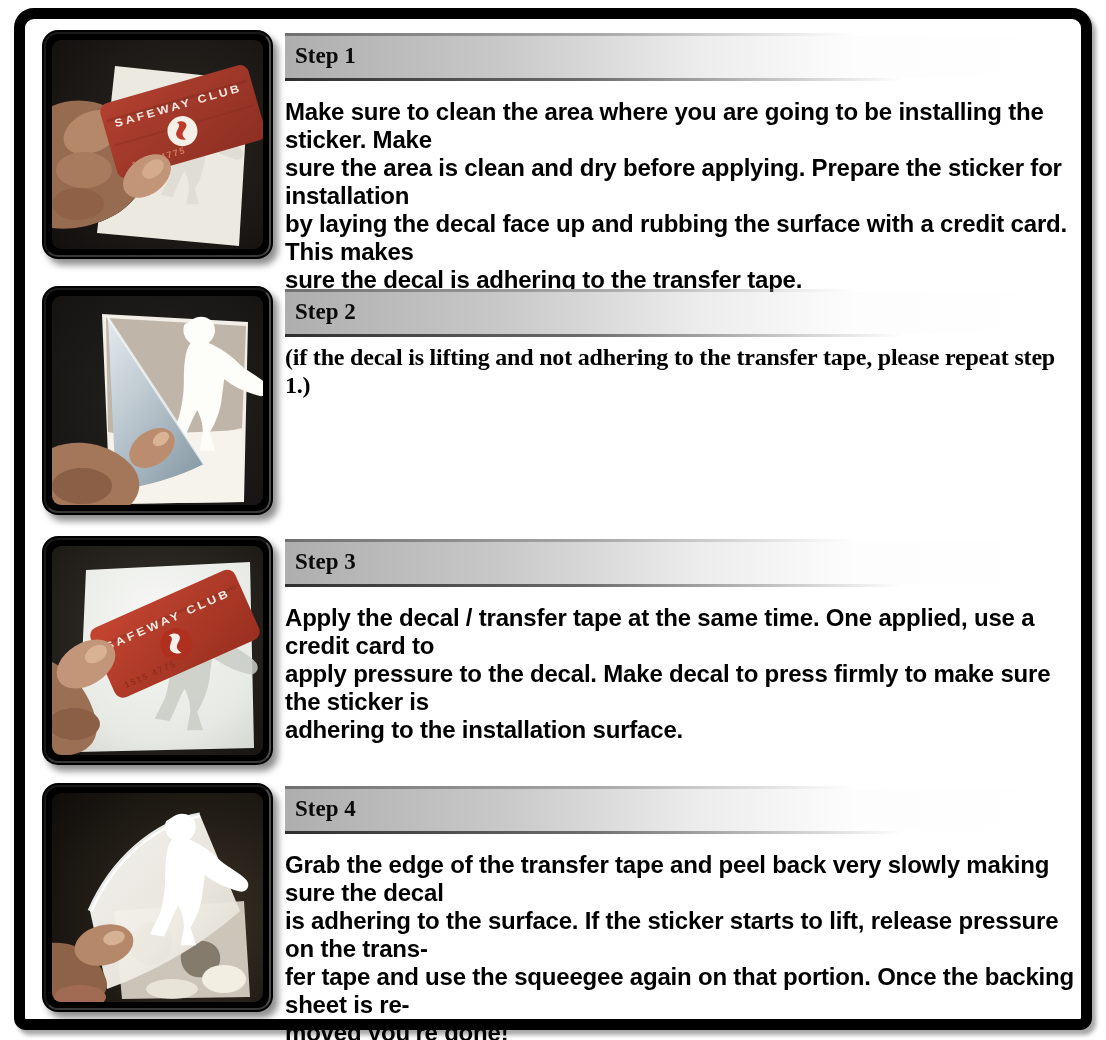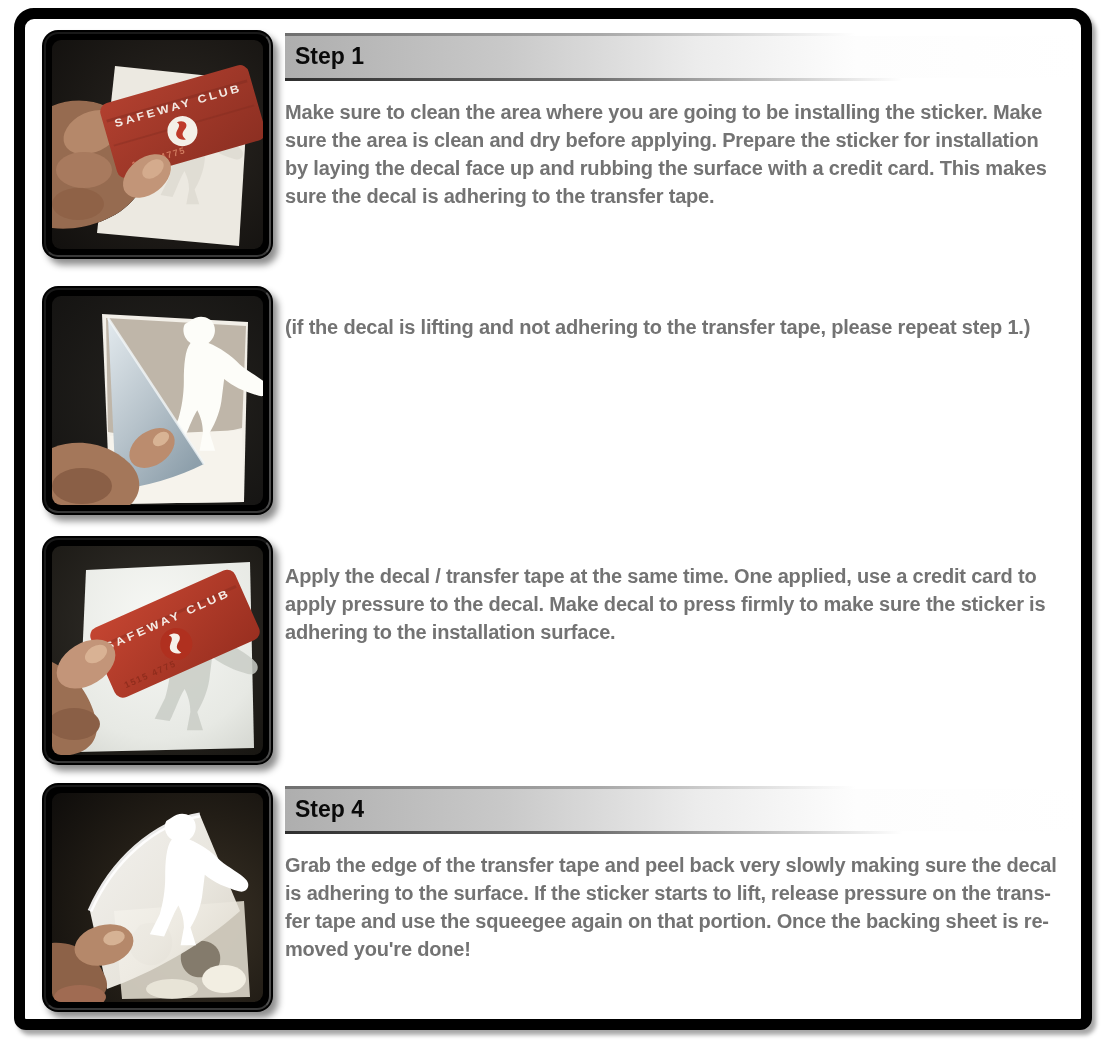--- a/index.html
+++ b/index.html
@@ -29,39 +29,40 @@
     border:2px solid rgba(255,255,255,.10);
     border-right-color:rgba(255,255,255,.30);
     border-bottom-color:rgba(255,255,255,.22);
     pointer-events:none;
   }
 
   .content{position:absolute;left:243px;top:6px;width:792px;}
   .step-bar{
     position:relative;height:42px;
     background:linear-gradient(to right,#aeaeae 0%,#c9c9c9 28%,#ececec 52%,#fdfdfd 72%,#ffffff 100%);
+    font-family:Liberation Serif, serif;
   }
   .step-bar::before{
     content:"";position:absolute;left:0;top:-3px;height:3px;width:100%;
     background:linear-gradient(to right,#6f6f6f 0%,#a9a9a9 40%,rgba(220,220,220,0) 72%);
   }
   .step-bar::after{
     content:"";position:absolute;left:0;bottom:-3px;height:3px;width:100%;
     background:linear-gradient(to right,#2e2e2e 0%,#6c6c6c 38%,rgba(180,180,180,0) 78%);
   }
   .step-title{
     position:absolute;left:10px;top:7px;
     font-size:23px;font-weight:bold;color:#0a0a0a;letter-spacing:0px;
   }
   .body-text{
     margin:20px 0 0 0;width:800px;
-    font-size:20px;font-weight:bold;color:#737373;
+    font-size:24px;font-weight:bold;color:#000000;
     line-height:28px;letter-spacing:-0.2px;white-space:pre-line;
   }
-  .body-text.note{margin-top:21px;}
+  .body-text.note{margin-top:9px;font-family:Liberation Serif, serif;}
   svg text{font-family:"Liberation Sans","DejaVu Sans",sans-serif;}
 </style>
 </head>
 <body>
 
 <div class="sheet-frame">
 <div class="frame-inner">
 
   <section class="row row-1">
     <div class="photo">
@@ -131,20 +132,23 @@
         <path d="M56,22 L152,168 Q112,188 64,194 Z" fill="url(#p2foil)"></path>
         <path d="M56,22 L152,168" stroke="#f2f6f8" stroke-width="2.5" fill="none" opacity="0.8"></path>
         <path d="M0,152 C30,140 62,150 80,170 C90,182 90,198 78,209 L0,209 Z" fill="#a4775a"></path>
         <ellipse cx="100" cy="152" rx="25" ry="17" transform="rotate(-35 100 152)" fill="#bb8c6e"></ellipse>
         <ellipse cx="109" cy="143" rx="9" ry="6" transform="rotate(-35 109 143)" fill="#d8b394"></ellipse>
         <ellipse cx="30" cy="190" rx="30" ry="18" fill="#8a5f46"></ellipse>
       </svg>
       <div class="gloss"></div>
     </div>
     <div class="content">
+      <div class="step-bar">
+        <span class="step-title">Step 2</span>
+      </div>
       <p class="body-text note">(if the decal is lifting and not adhering to the transfer tape, please repeat step 1.)</p>
     </div>
   </section>
 
   <section class="row row-3">
     <div class="photo">
       <svg viewBox="0 0 211 209">
         <defs>
           <radialGradient id="p3bg" cx="50%" cy="40%" r="85%">
             <stop offset="0%" stop-color="#35322d"></stop>
@@ -172,20 +176,23 @@
           <text x="12" y="32" font-size="9" font-weight="bold" fill="#8e2c1c" letter-spacing="1.5" opacity="0.9">1515 4775</text>
         </g>
         <path d="M0,116 C18,124 38,146 44,174 C48,192 38,206 18,209 L0,209 Z" fill="#9b6f53"></path>
         <ellipse cx="34" cy="118" rx="32" ry="21" transform="rotate(-32 34 118)" fill="#c39579"></ellipse>
         <ellipse cx="44" cy="108" rx="12" ry="8" transform="rotate(-32 44 108)" fill="#d9b294"></ellipse>
         <ellipse cx="22" cy="178" rx="26" ry="16" fill="#8a5f46"></ellipse>
       </svg>
       <div class="gloss"></div>
     </div>
     <div class="content">
+      <div class="step-bar">
+        <span class="step-title">Step 3</span>
+      </div>
       <p class="body-text">Apply the decal / transfer tape at the same time.  One applied, use a credit card to
 apply pressure to the decal.  Make decal to press firmly to make sure the sticker is
 adhering to the installation surface.</p>
     </div>
   </section>
 
   <section class="row row-4">
     <div class="photo">
       <svg viewBox="0 0 211 209">
         <defs>

